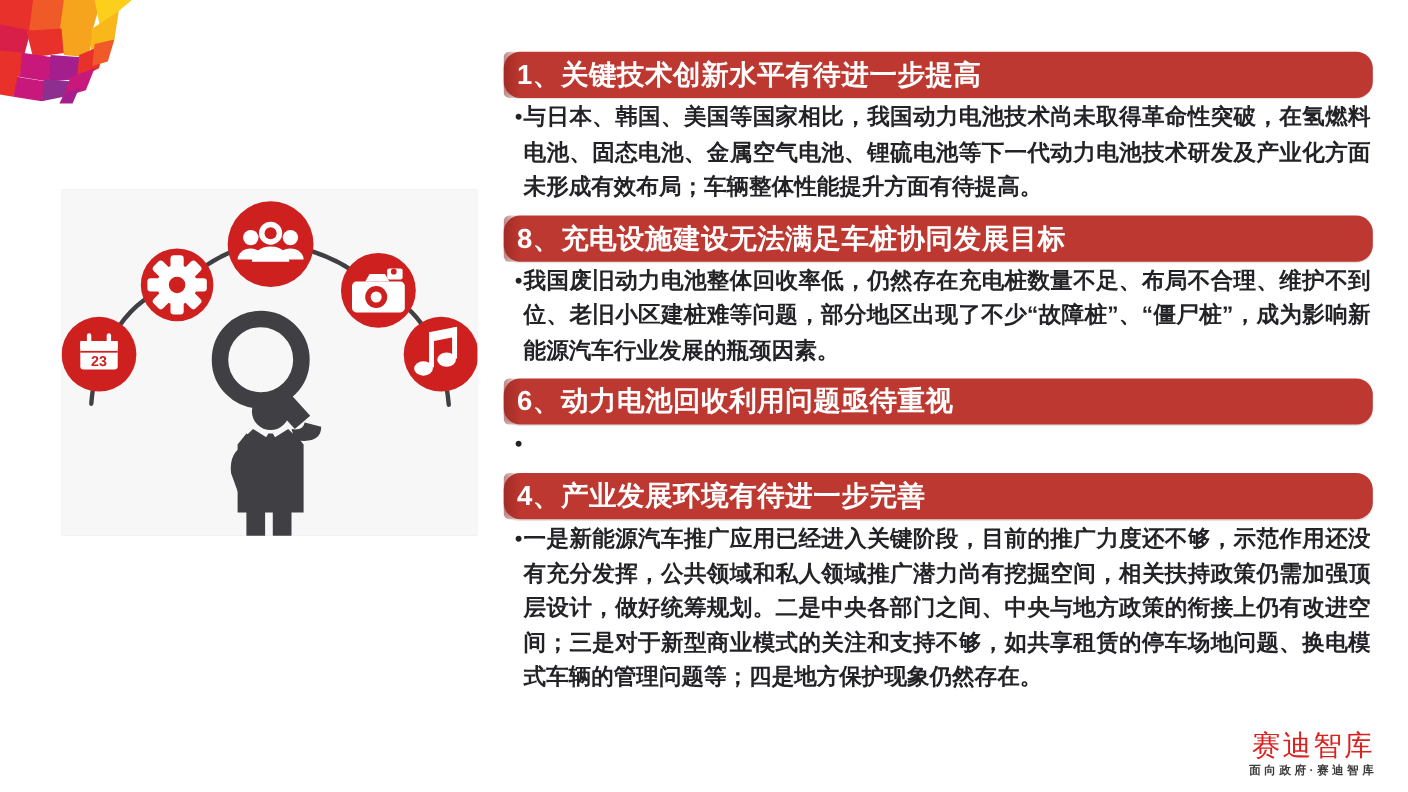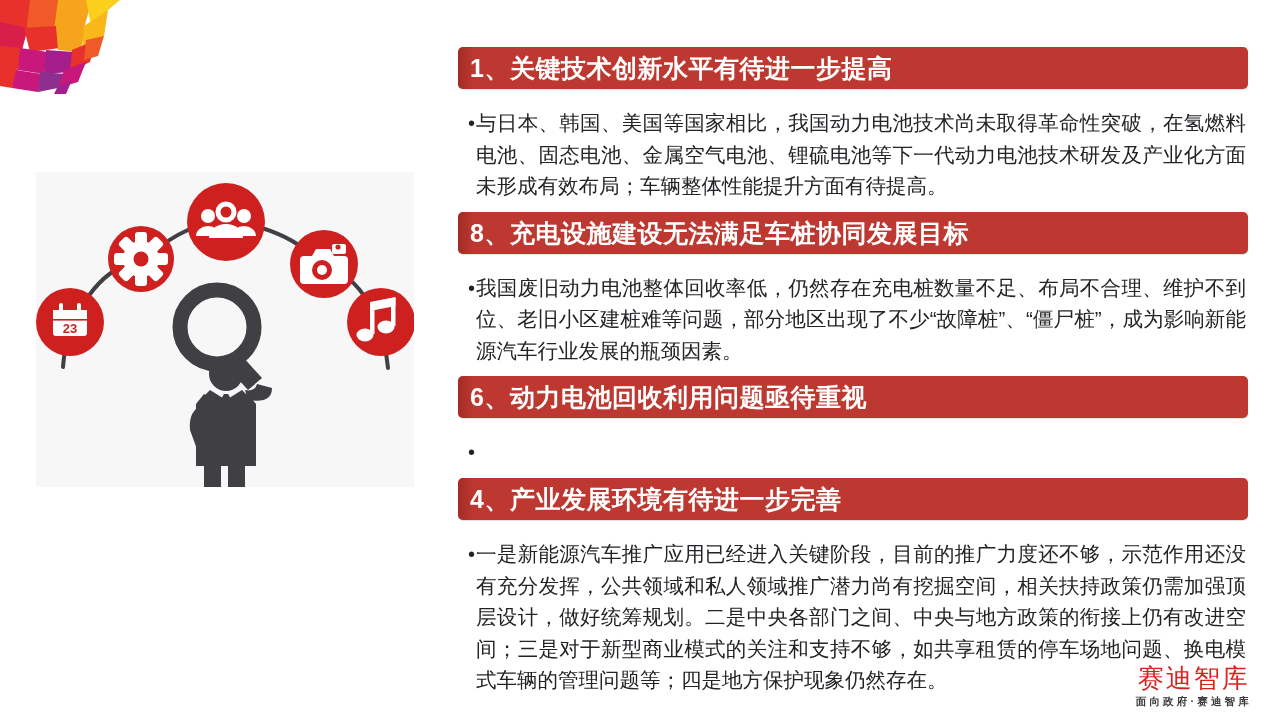--- a/index.html
+++ b/index.html
@@ -18,44 +18,44 @@
   
   #corner-deco {
     position:absolute; left:0; top:0;
     width:120px; height:95px;
     pointer-events:none;
   }
 
   
   #illustration-panel {
     position:absolute;
-    left:36px; top:172px;
+    left:56px; top:172px;
     width:378px; height:315px;
     background:#e5e5e5;
   }
   #illustration-svg { display:block; width:100%; height:100%; }
 
   
   #content-column {
     position:absolute;
     left:458px; top:47px;
     width:790px; height:625px;
   }
 
   .section { width:100%; }
 
   .section-bar {
     position:relative;
     background:#bd3830;
-    border-radius:5px;
+    border-radius:15px;
     height:42px;
     display:flex;
     align-items:center;
     padding:0 8px 0 12px;
-    margin-bottom:16px;
+    margin-bottom:0;
     box-shadow:0 1px 1px rgba(0,0,0,0.12);
   }
   .section-bar::after{
     content:"";
     position:absolute; left:0; top:0; bottom:0; width:16px;
     background:linear-gradient(90deg,rgba(140,34,30,0.55),rgba(140,34,30,0));
     border-radius:5px 0 0 5px;
     pointer-events:none;
   }
   .section-title {
@@ -81,20 +81,21 @@
     margin-right:1px;
     flex:0 0 auto;
   }
   .bullet-text {
     color:#232327;
     font-size:20.5px;
     line-height:31.5px;
     text-align:justify;
     text-justify:inter-ideograph;
     flex:1 1 auto;
+    font-weight:bold;
   }
 
   
   #section-1 .section-bar { margin-top:0; }
   #section-2 .section-bar { margin-top:2px; }
   #section-3 .section-bar { margin-top:2px; }
   #section-4 .section-bar { margin-top:2px; }
 
   
   #logo {

